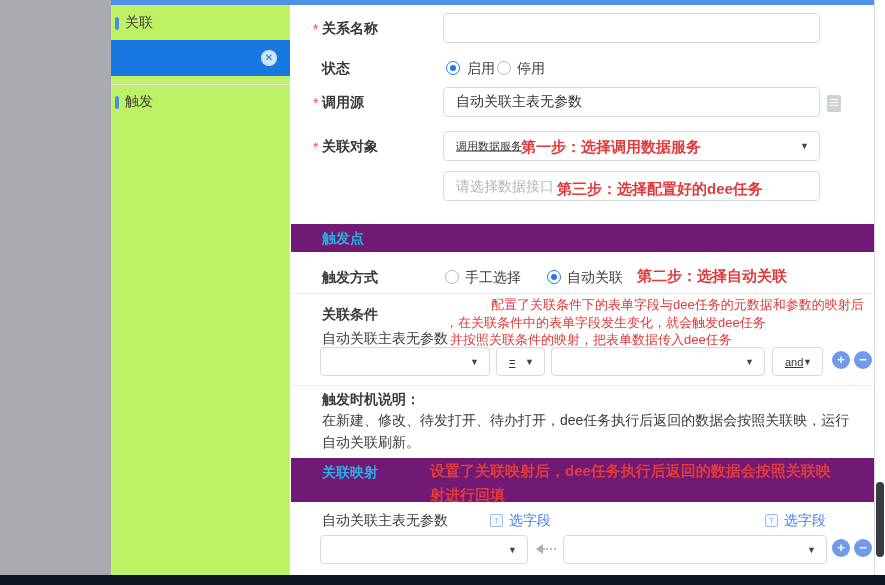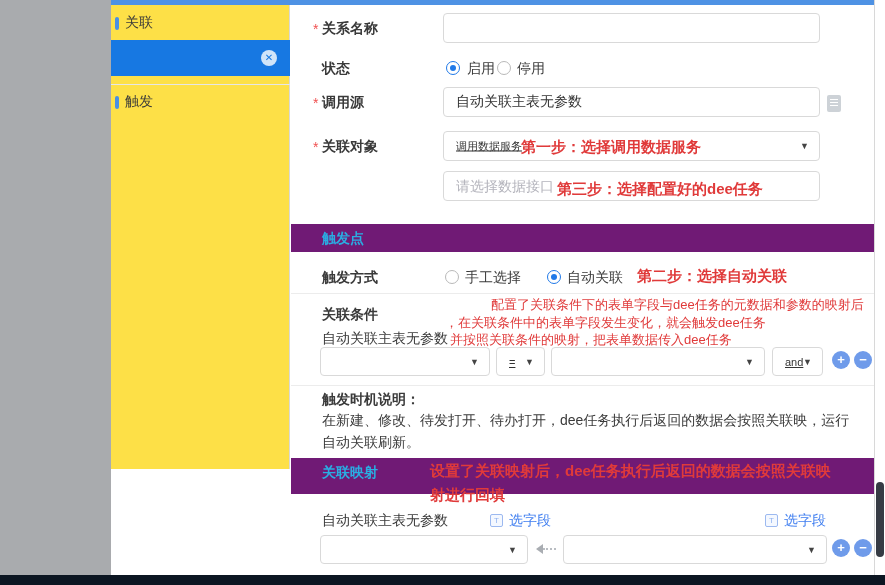--- a/index.html
+++ b/index.html
@@ -12,21 +12,21 @@
   .abs { position:absolute; }
 
   
   .col-gray   { left:0; top:0; width:111px; height:585px; background:#a9abae; }
   .topbar     { left:111px; top:0; width:763px; height:5px; background:#4e92e4; }
   .bottombar  { left:0; top:575px; width:885px; height:10px; background:#0c1622; }
   .right-divider { left:874px; top:0; width:1px; height:575px; background:#d8d8d8; }
   .scroll-thumb  { left:876px; top:482px; width:8px; height:75px; background:#363b44; border-radius:4px; }
 
   
-  .sidebar { left:111px; top:5px; width:179px; height:464px; background:#fde047; border-right:1px solid #d8d8d8; }
+  .sidebar { left:111px; top:5px; width:179px; height:570px; background:#bef264; border-right:1px solid #d8d8d8; }
   .side-tick { position:absolute; width:4px; height:13px; background:#4a90e2; border-radius:2px; }
   .side-label { position:absolute; font-size:14px; color:#3a3a3a; }
   .side-selected { position:absolute; left:0; top:35px; width:179px; height:36px; background:#1778e2; }
   .side-selected .sel-label { position:absolute; left:17px; top:9px; color:#fff; font-size:14px; }
   .close-icon { position:absolute; right:13px; top:10px; width:16px; height:16px; border-radius:50%;
     background:rgba(255,255,255,.8); color:#1778e2; font-size:10px; line-height:16px; text-align:center; font-weight:bold; }
   .side-divider { position:absolute; left:0; top:79px; width:179px; height:1px; background:#e6e6e6; }
 
   
   .req { color:#f05050; font-size:14px; }
@@ -146,21 +146,21 @@
 </div>
 <span class="abs circle-btn" style="left:832px; top:351px;">+</span>
 <span class="abs circle-btn" style="left:854px; top:351px;">−</span>
 
 <div class="abs divider-h" style="left:291px; top:385px; width:583px;"></div>
 
 <span class="abs flabel" style="left:322px; top:391px;">触发时机说明：</span>
 <span class="abs plain-label" style="left:322px; top:412px;">在新建、修改、待发打开、待办打开，dee任务执行后返回的数据会按照关联映，运行</span>
 <span class="abs plain-label" style="left:322px; top:434px;">自动关联刷新。</span>
 
-<div class="abs strip" style="left:291px; top:458px; width:583px; height:36px;">
+<div class="abs strip" style="left:291px; top:458px; width:583px; height:44px;">
   <span class="strip-title abs" style="left:31px; top:6px;">关联映射</span>
 </div>
 <span class="abs ann-red ann-step" style="left:430px; top:462px;">设置了关联映射后，dee任务执行后返回的数据会按照关联映</span>
 <span class="abs ann-red ann-step" style="left:430px; top:486px;">射进行回填</span>
 
 <span class="abs plain-label" style="left:322px; top:512px;">自动关联主表无参数</span>
 <span class="abs pick-icon" style="left:490px; top:514px;">T</span>
 <span class="abs pick-link" style="left:509px; top:512px;">选字段</span>
 <span class="abs pick-icon" style="left:765px; top:514px;">T</span>
 <span class="abs pick-link" style="left:784px; top:512px;">选字段</span>

